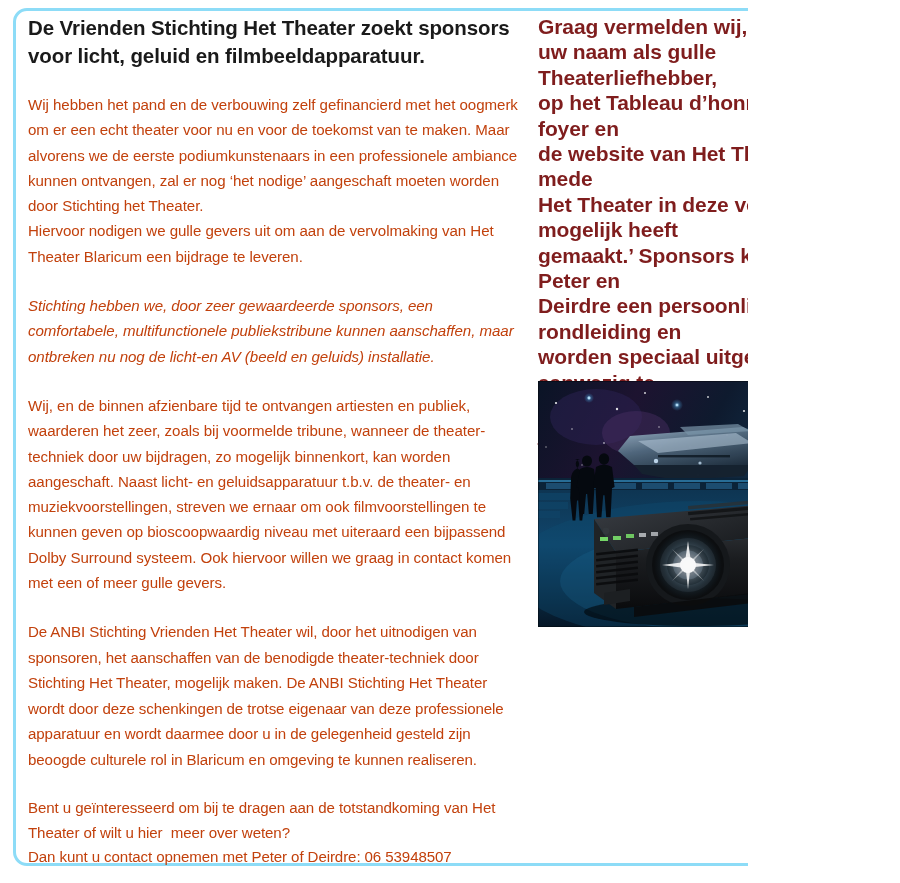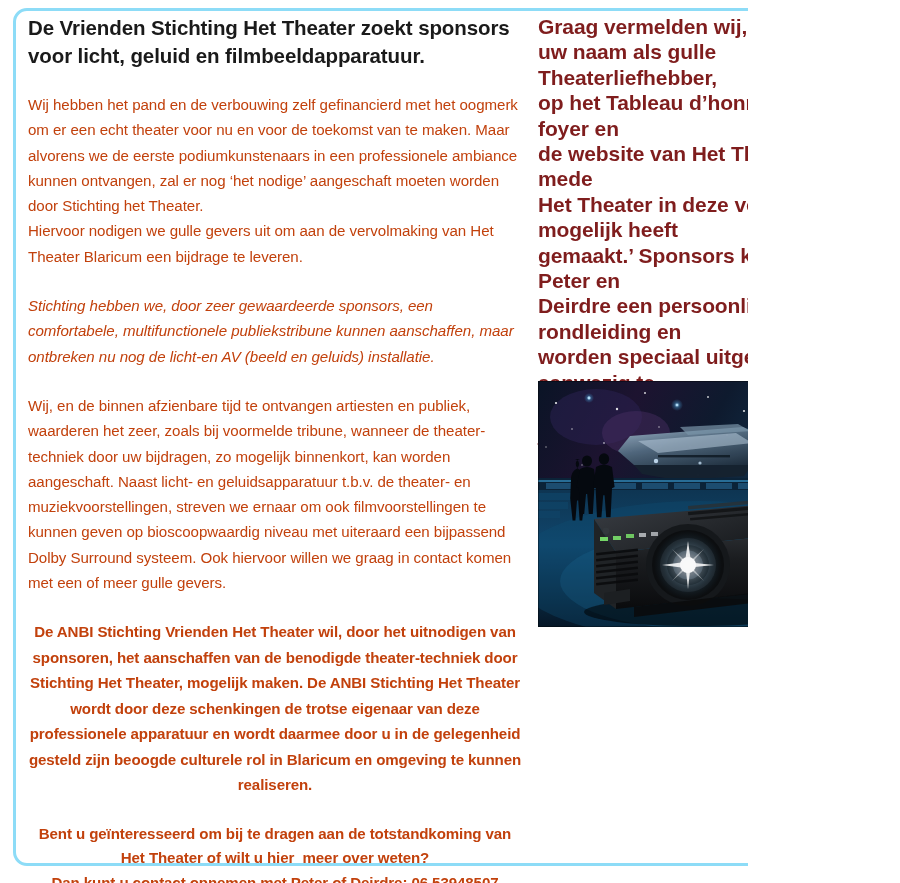--- a/index.html
+++ b/index.html
@@ -54,24 +54,23 @@
     font-size: 15.1px;
     line-height: 25.3px;
     color: #c2410c;
     margin: 0 0 24px 0;
     letter-spacing: -0.05px;
   }
   .body-para.italic {
     font-style: italic;
   }
   .body-para.bold {
-    font-weight: bold;
+    font-weight: normal;
     letter-spacing: -0.1px;
     line-height: 25.5px;
-    text-align: center;
   }
   .body-para.tight {
     line-height: 24.5px;
   }
   .nobreak { white-space: pre-wrap; }
 
   
   #right-col {
     position: absolute;
     left: 538px;

